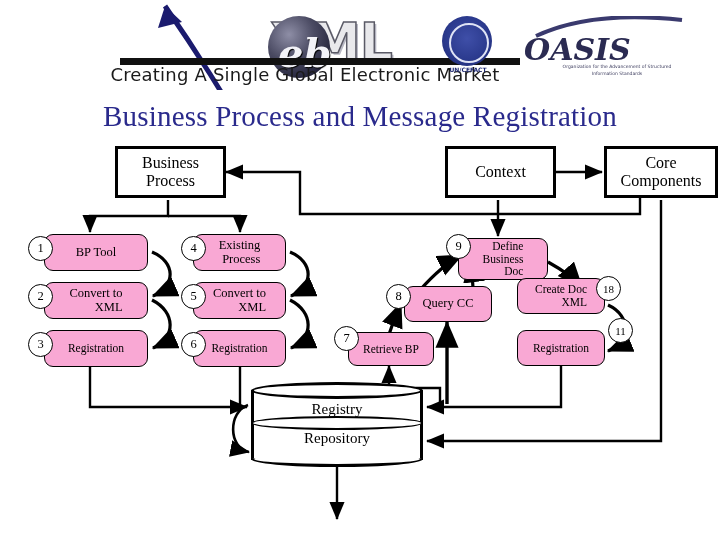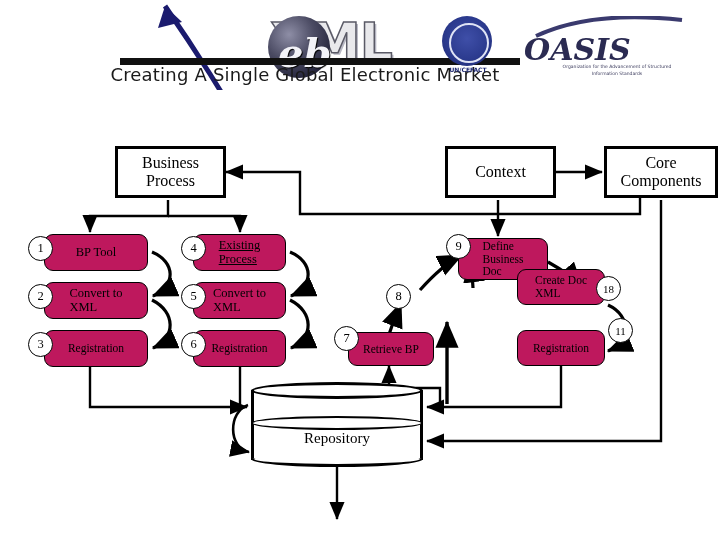--- a/index.html
+++ b/index.html
@@ -85,23 +85,23 @@
     border:3px solid #000;background:#fff;
     display:flex;align-items:center;justify-content:center;
     text-align:center;
     font-family:"Liberation Serif", serif;
     font-size:16px;color:#000;line-height:1.15;
     box-sizing:border-box;
     z-index:6;
   }
   .stepbox{
     position:absolute;
-    border:1.6px solid #000;background:#be185d;border-radius:9px;
+    border:1.6px solid #000;background:#f9a8d4;border-radius:9px;
     display:flex;align-items:center;justify-content:center;
-    text-align:left;
+    text-align:right;
     font-family:"Liberation Serif", serif;
     font-size:12.5px;color:#000;line-height:1.1;
     box-sizing:border-box;
     z-index:4;
   }
   .stepbox.small{font-size:11.5px;}
   .numcircle{
     position:absolute;
     width:25px;height:25px;border-radius:50%;
     border:1.6px solid #000;background:#fff;
@@ -171,20 +171,21 @@
 
     <div class="oasis">
       <svg width="160" height="24" style="position:absolute;left:12px;top:0;">
         <path d="M4 20 Q60 -6 150 4" stroke="#3a3a6e" stroke-width="4" fill="none"></path>
       </svg>
       <div class="oasis-word">OASIS</div>
       <div class="oasis-sub">Organization for the Advancement of Structured Information Standards</div>
     </div>
   </div>
 
+  <div class="page-title">Business Process and Message Registration</div>
 
   <svg class="wires">
     <defs>
       <marker id="ah" markerWidth="9" markerHeight="9" refX="7.2" refY="3.2" orient="auto" markerUnits="strokeWidth">
         <path d="M0,0 L7.6,3.2 L0,6.4 z" fill="#000"></path>
       </marker>
       <marker id="ahs" markerWidth="10" markerHeight="10" refX="7.6" refY="3.4" orient="auto" markerUnits="strokeWidth">
         <path d="M0,0 L8,3.4 L0,6.8 z" fill="#000"></path>
       </marker>
     </defs>
@@ -266,21 +267,21 @@
   </div>
 
   <div class="stepbox small" style="left:44px;top:330px;width:104px;height:37px;">
     <span style="white-space:pre-line;">Registration</span>
   </div>
   <div class="numcircle" style="left:28px;top:332px;">
     <span>3</span>
   </div>
 
   <div class="stepbox" style="left:193px;top:234px;width:93px;height:37px;">
-    <span style="white-space:pre-line;text-decoration:underline;">Existing
+    <span style="white-space:pre-line;">Existing
 Process</span>
   </div>
   <div class="numcircle" style="left:181px;top:236px;">
     <span>4</span>
   </div>
 
   <div class="stepbox" style="left:193px;top:282px;width:93px;height:37px;">
     <span style="white-space:pre-line;">Convert to
 XML</span>
   </div>
@@ -297,47 +298,51 @@
 
   <div class="stepbox" style="left:458px;top:238px;width:90px;height:42px;">
     <span style="white-space:pre-line;font-size:11.5px;">Define
 Business
 Doc</span>
   </div>
   <div class="numcircle" style="left:446px;top:234px;">
     <span>9</span>
   </div>
 
+  <div class="stepbox" style="left:404px;top:286px;width:88px;height:36px;">
+    <span style="white-space:pre-line;">Query CC</span>
+  </div>
   <div class="numcircle" style="left:386px;top:284px;">
     <span>8</span>
   </div>
 
   <div class="stepbox small" style="left:348px;top:332px;width:86px;height:34px;">
     <span style="white-space:pre-line;">Retrieve BP</span>
   </div>
   <div class="numcircle" style="left:334px;top:326px;">
     <span>7</span>
   </div>
 
-  <div class="stepbox" style="left:517px;top:269px;width:88px;height:36px;">
+  <div class="stepbox" style="left:517px;top:278px;width:88px;height:36px;">
     <span style="white-space:pre-line;font-size:11.5px;">Create Doc
 XML</span>
   </div>
   <div class="numcircle" style="left:596px;top:276px;">
     <span style="font-size:11px;">18</span>
   </div>
 
   <div class="stepbox small" style="left:517px;top:330px;width:88px;height:36px;">
     <span style="white-space:pre-line;">Registration</span>
   </div>
   <div class="numcircle" style="left:596px;top:318px;margin-left:12px;">
     <span style="font-size:11px;">11</span>
   </div>
 
   <div class="cyl">
     <div class="cyl-body"></div>
     <div class="cyl-bot"></div>
     <div class="cyl-mid"></div>
     <div class="cyl-top"></div>
+    <div class="cyl-label" id="cyl-registry">Registry</div>
     <div class="cyl-label" id="cyl-repository">Repository</div>
   </div>
 
 </div>
 
 </body></html>

